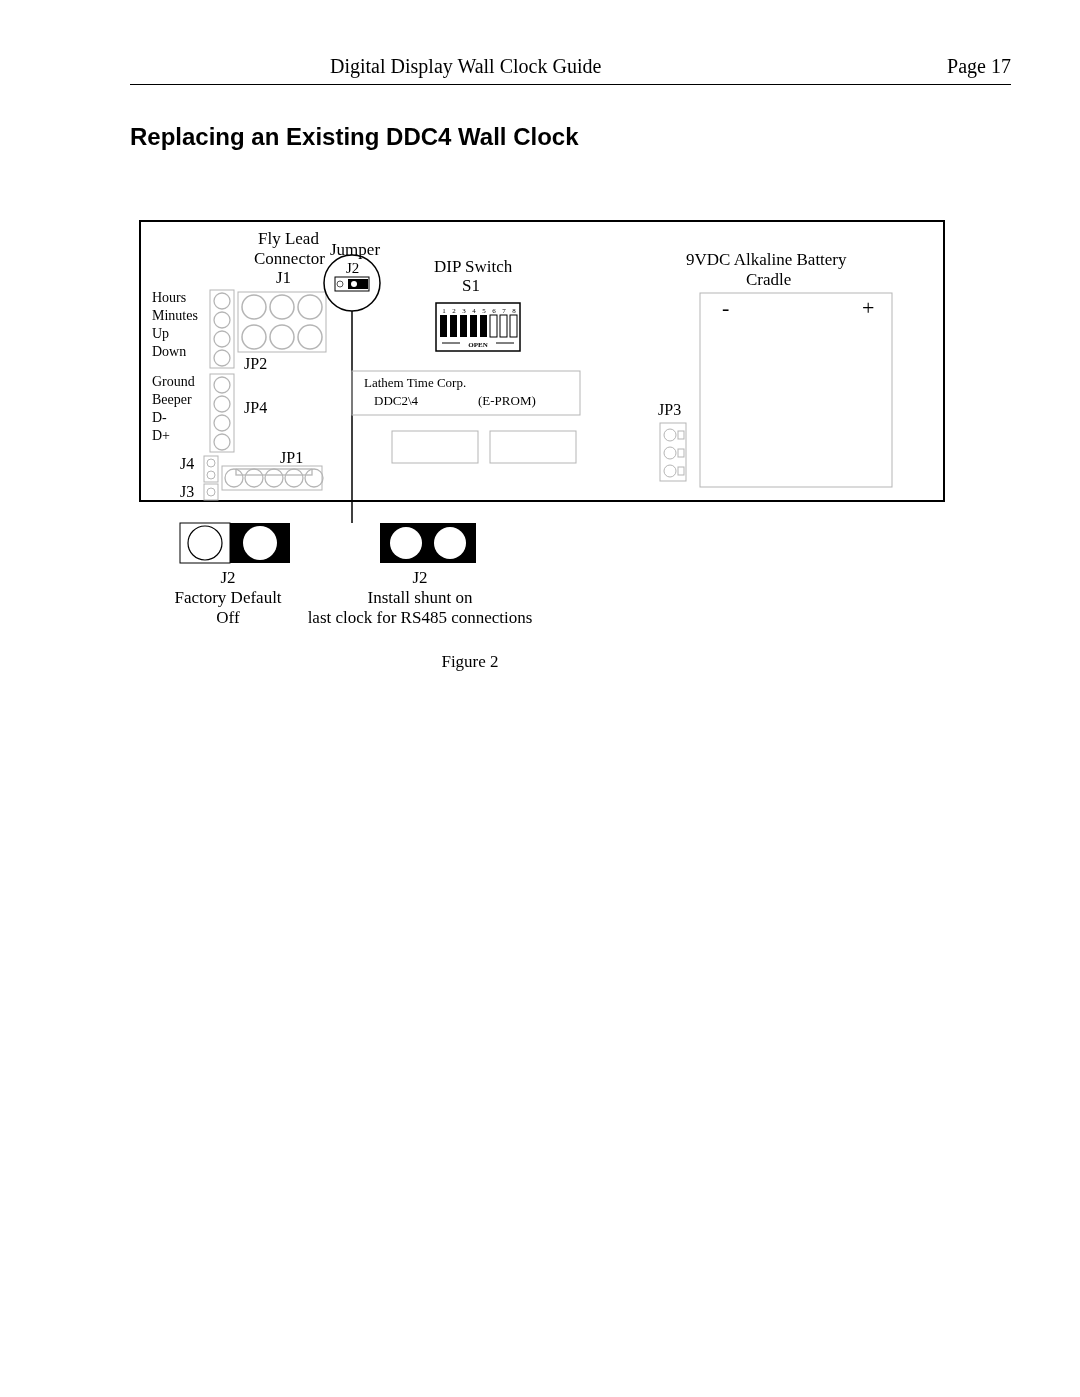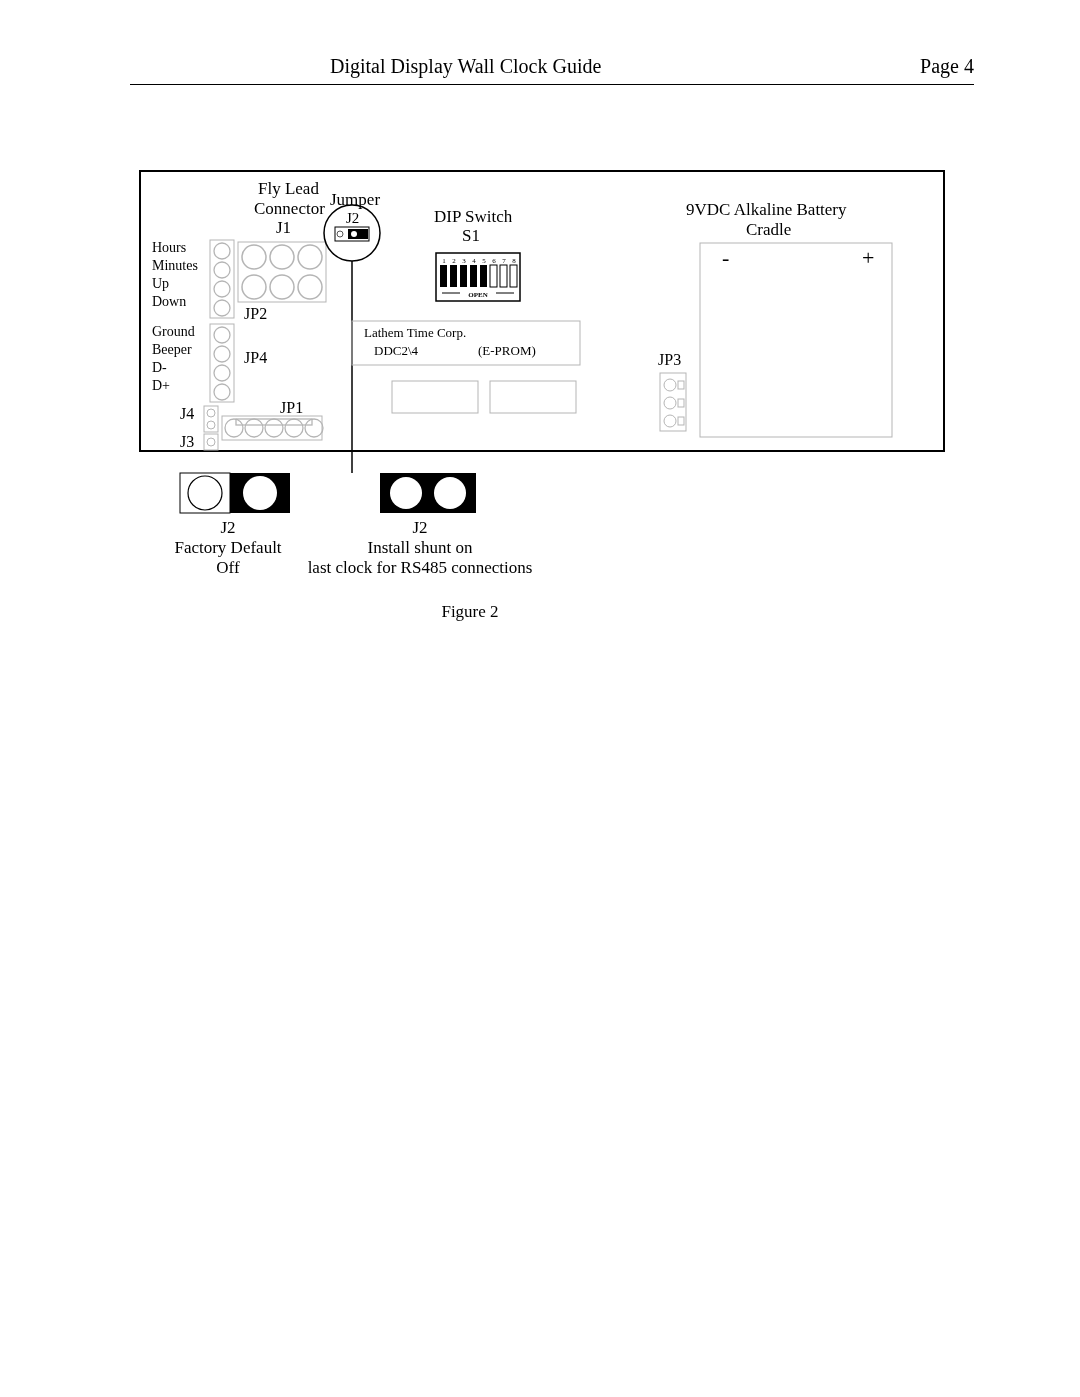--- a/index.html
+++ b/index.html
@@ -1,33 +1,34 @@
 <!DOCTYPE html>
 <html><head>
 <meta charset="utf-8">
 <style>
   html,body{margin:0;padding:0;background:#fff;font-family:"Times New Roman",Times,serif;color:#000;}
-  .page{width:1080px;height:1397px;position:relative;box-sizing:border-box;padding:55px 106px 60px 130px;}
+  .page{width:1080px;height:1397px;position:relative;box-sizing:border-box;padding:55px 69px 60px 130px;}
   .header-row{display:flex;justify-content:space-between;font-size:20px;}
   .rule{border:none;border-top:1.5px solid #000;margin:6px 0 38px 0;}
   h2{font-family:Arial,Helvetica,sans-serif;font-weight:bold;font-size:24px;margin:0 0 6px 0;}
   .body-text{font-size:20px;line-height:1.28;margin-bottom:58px;}
   .diagram-wrap{margin-top:22px;}
   svg text{font-family:"Times New Roman",Times,serif;}
 </style>
 </head>
 <body>
 
 <div class="page">
   <div class="header-row">
     <span style="margin-left:200px;">Digital Display Wall Clock Guide</span>
-    <span>Page 4</span>
+    <span>Page 17</span>
   </div>
   <hr class="rule">
 
+  <h2>Replacing an Existing DDC4 Wall Clock</h2>
 
 
   <div class="diagram-wrap">
     <svg width="820" height="500" viewBox="0 0 820 500">
 
       <rect x="10" y="48" width="804" height="280" fill="none" stroke="#000" stroke-width="2"></rect>
 
       <g font-size="14">
         <text x="22" y="129">Hours</text>
         <text x="22" y="147">Minutes</text>

